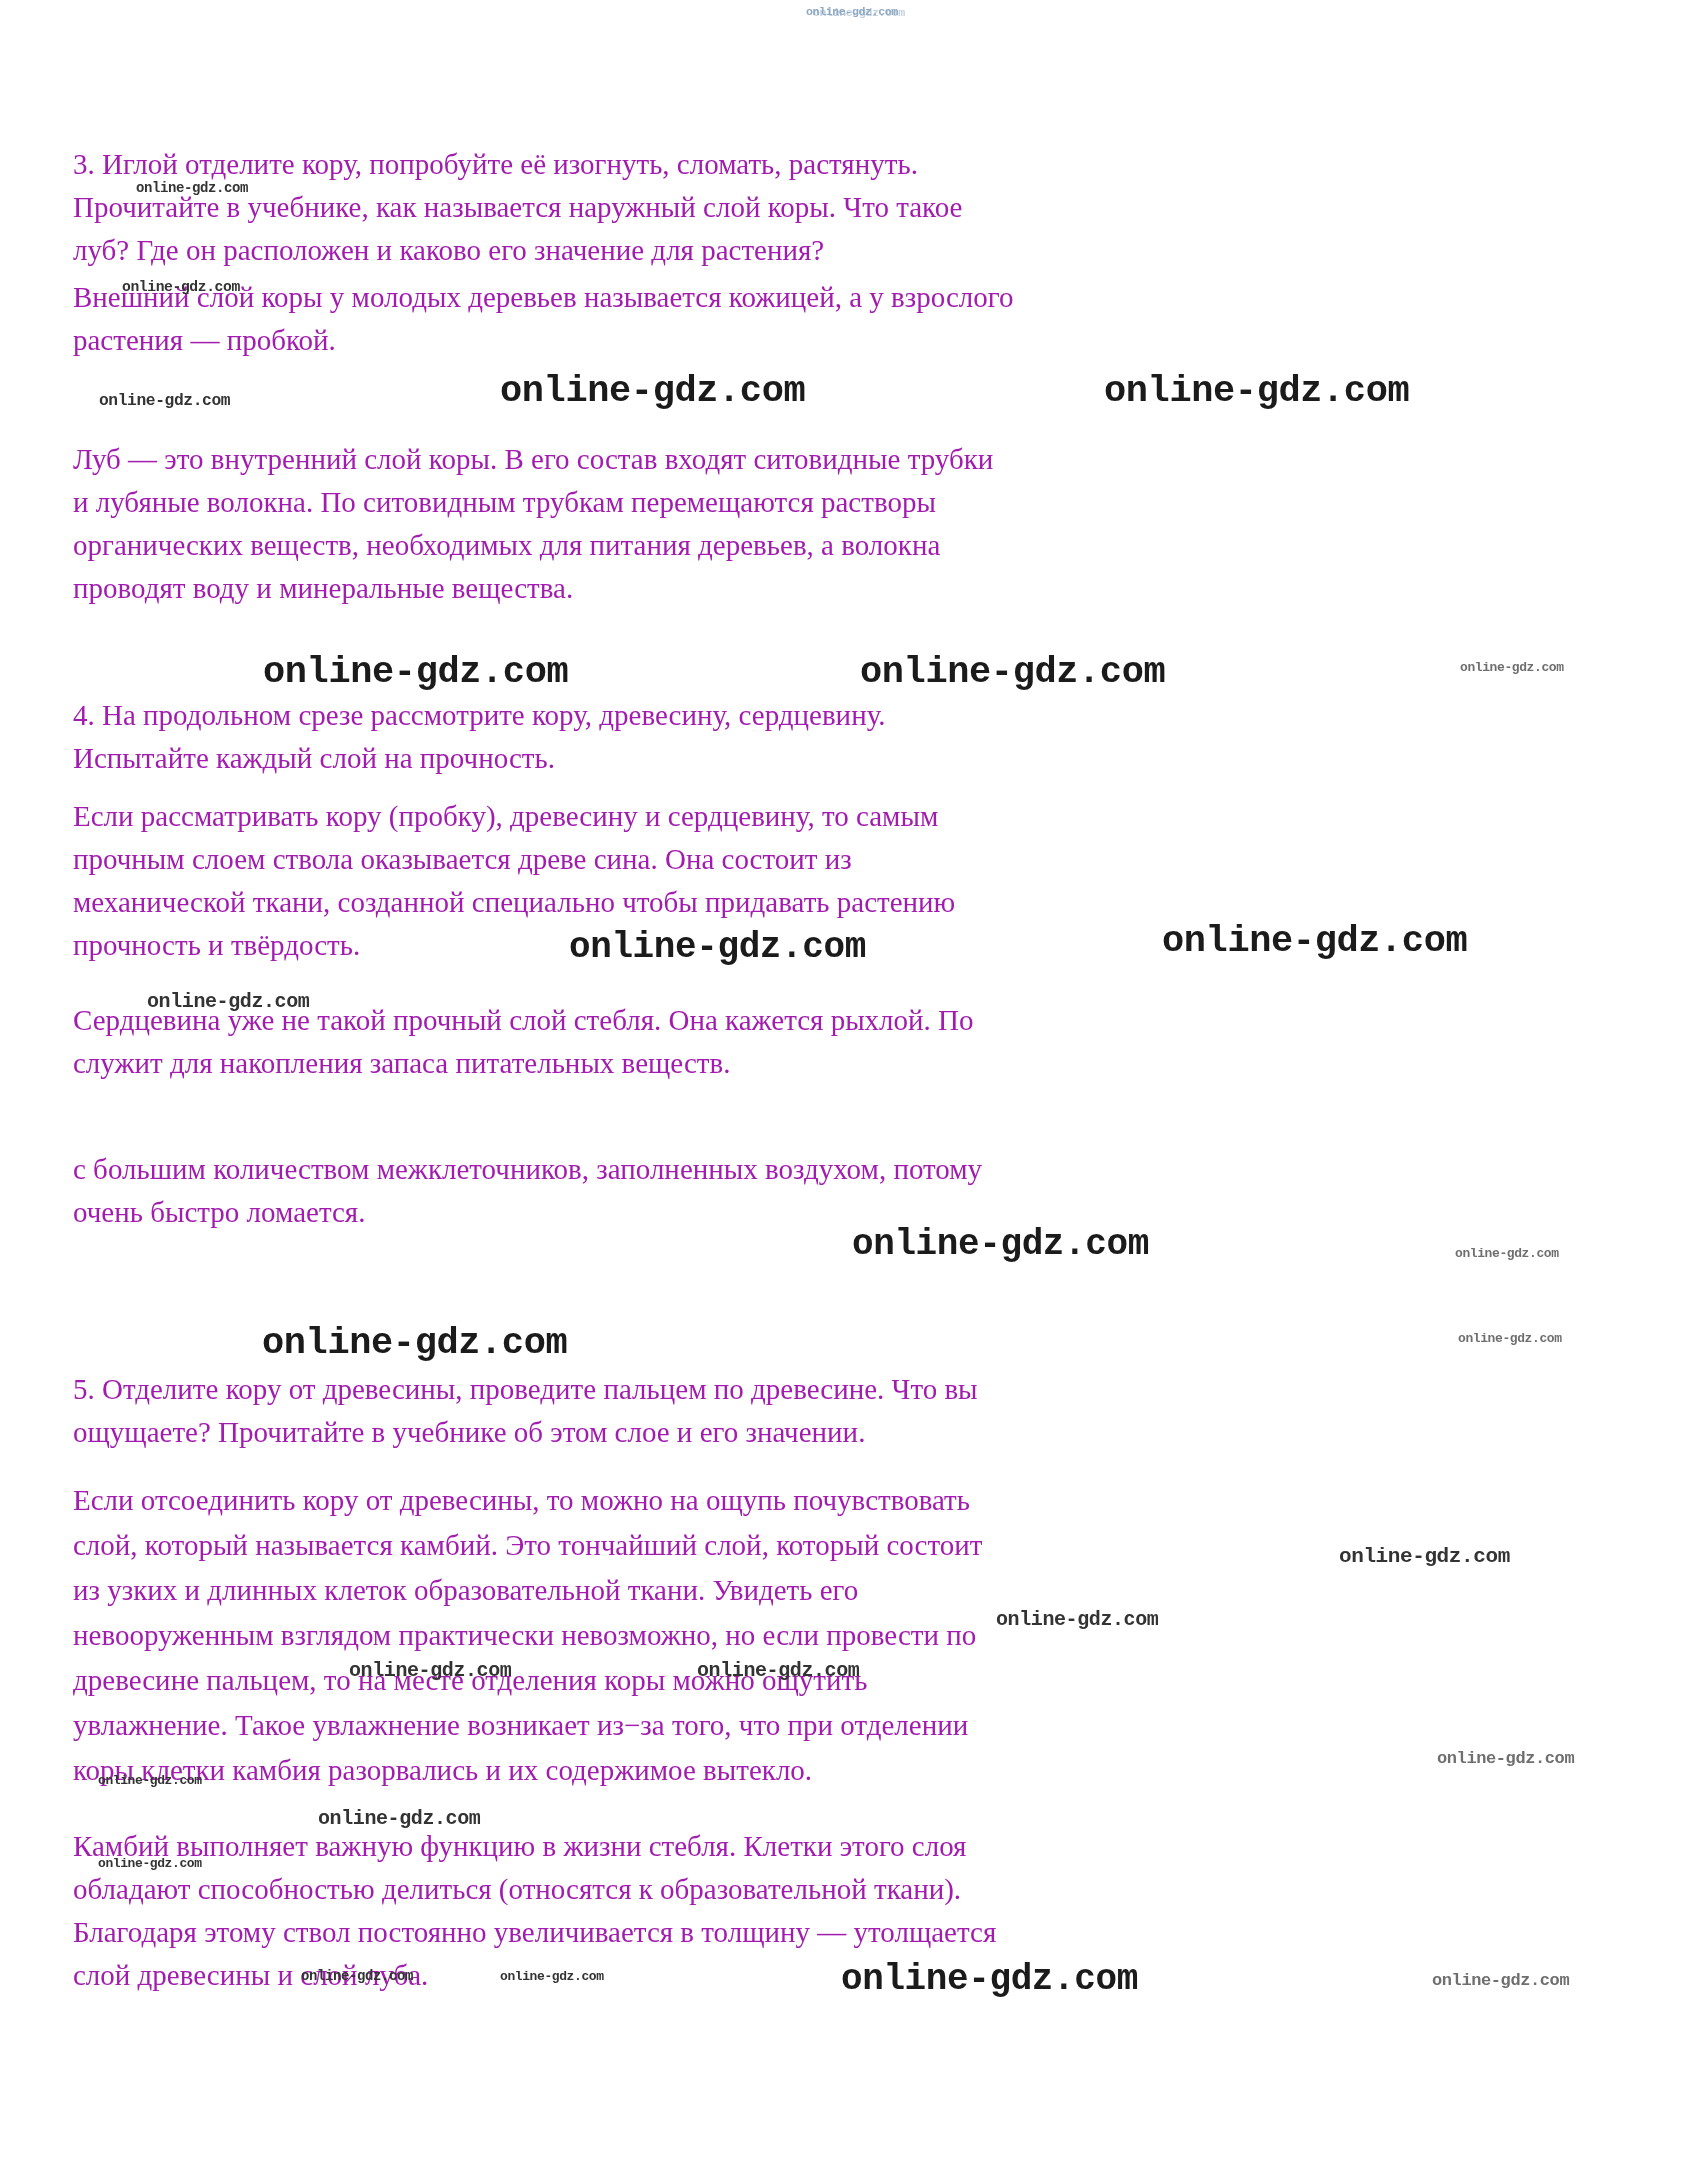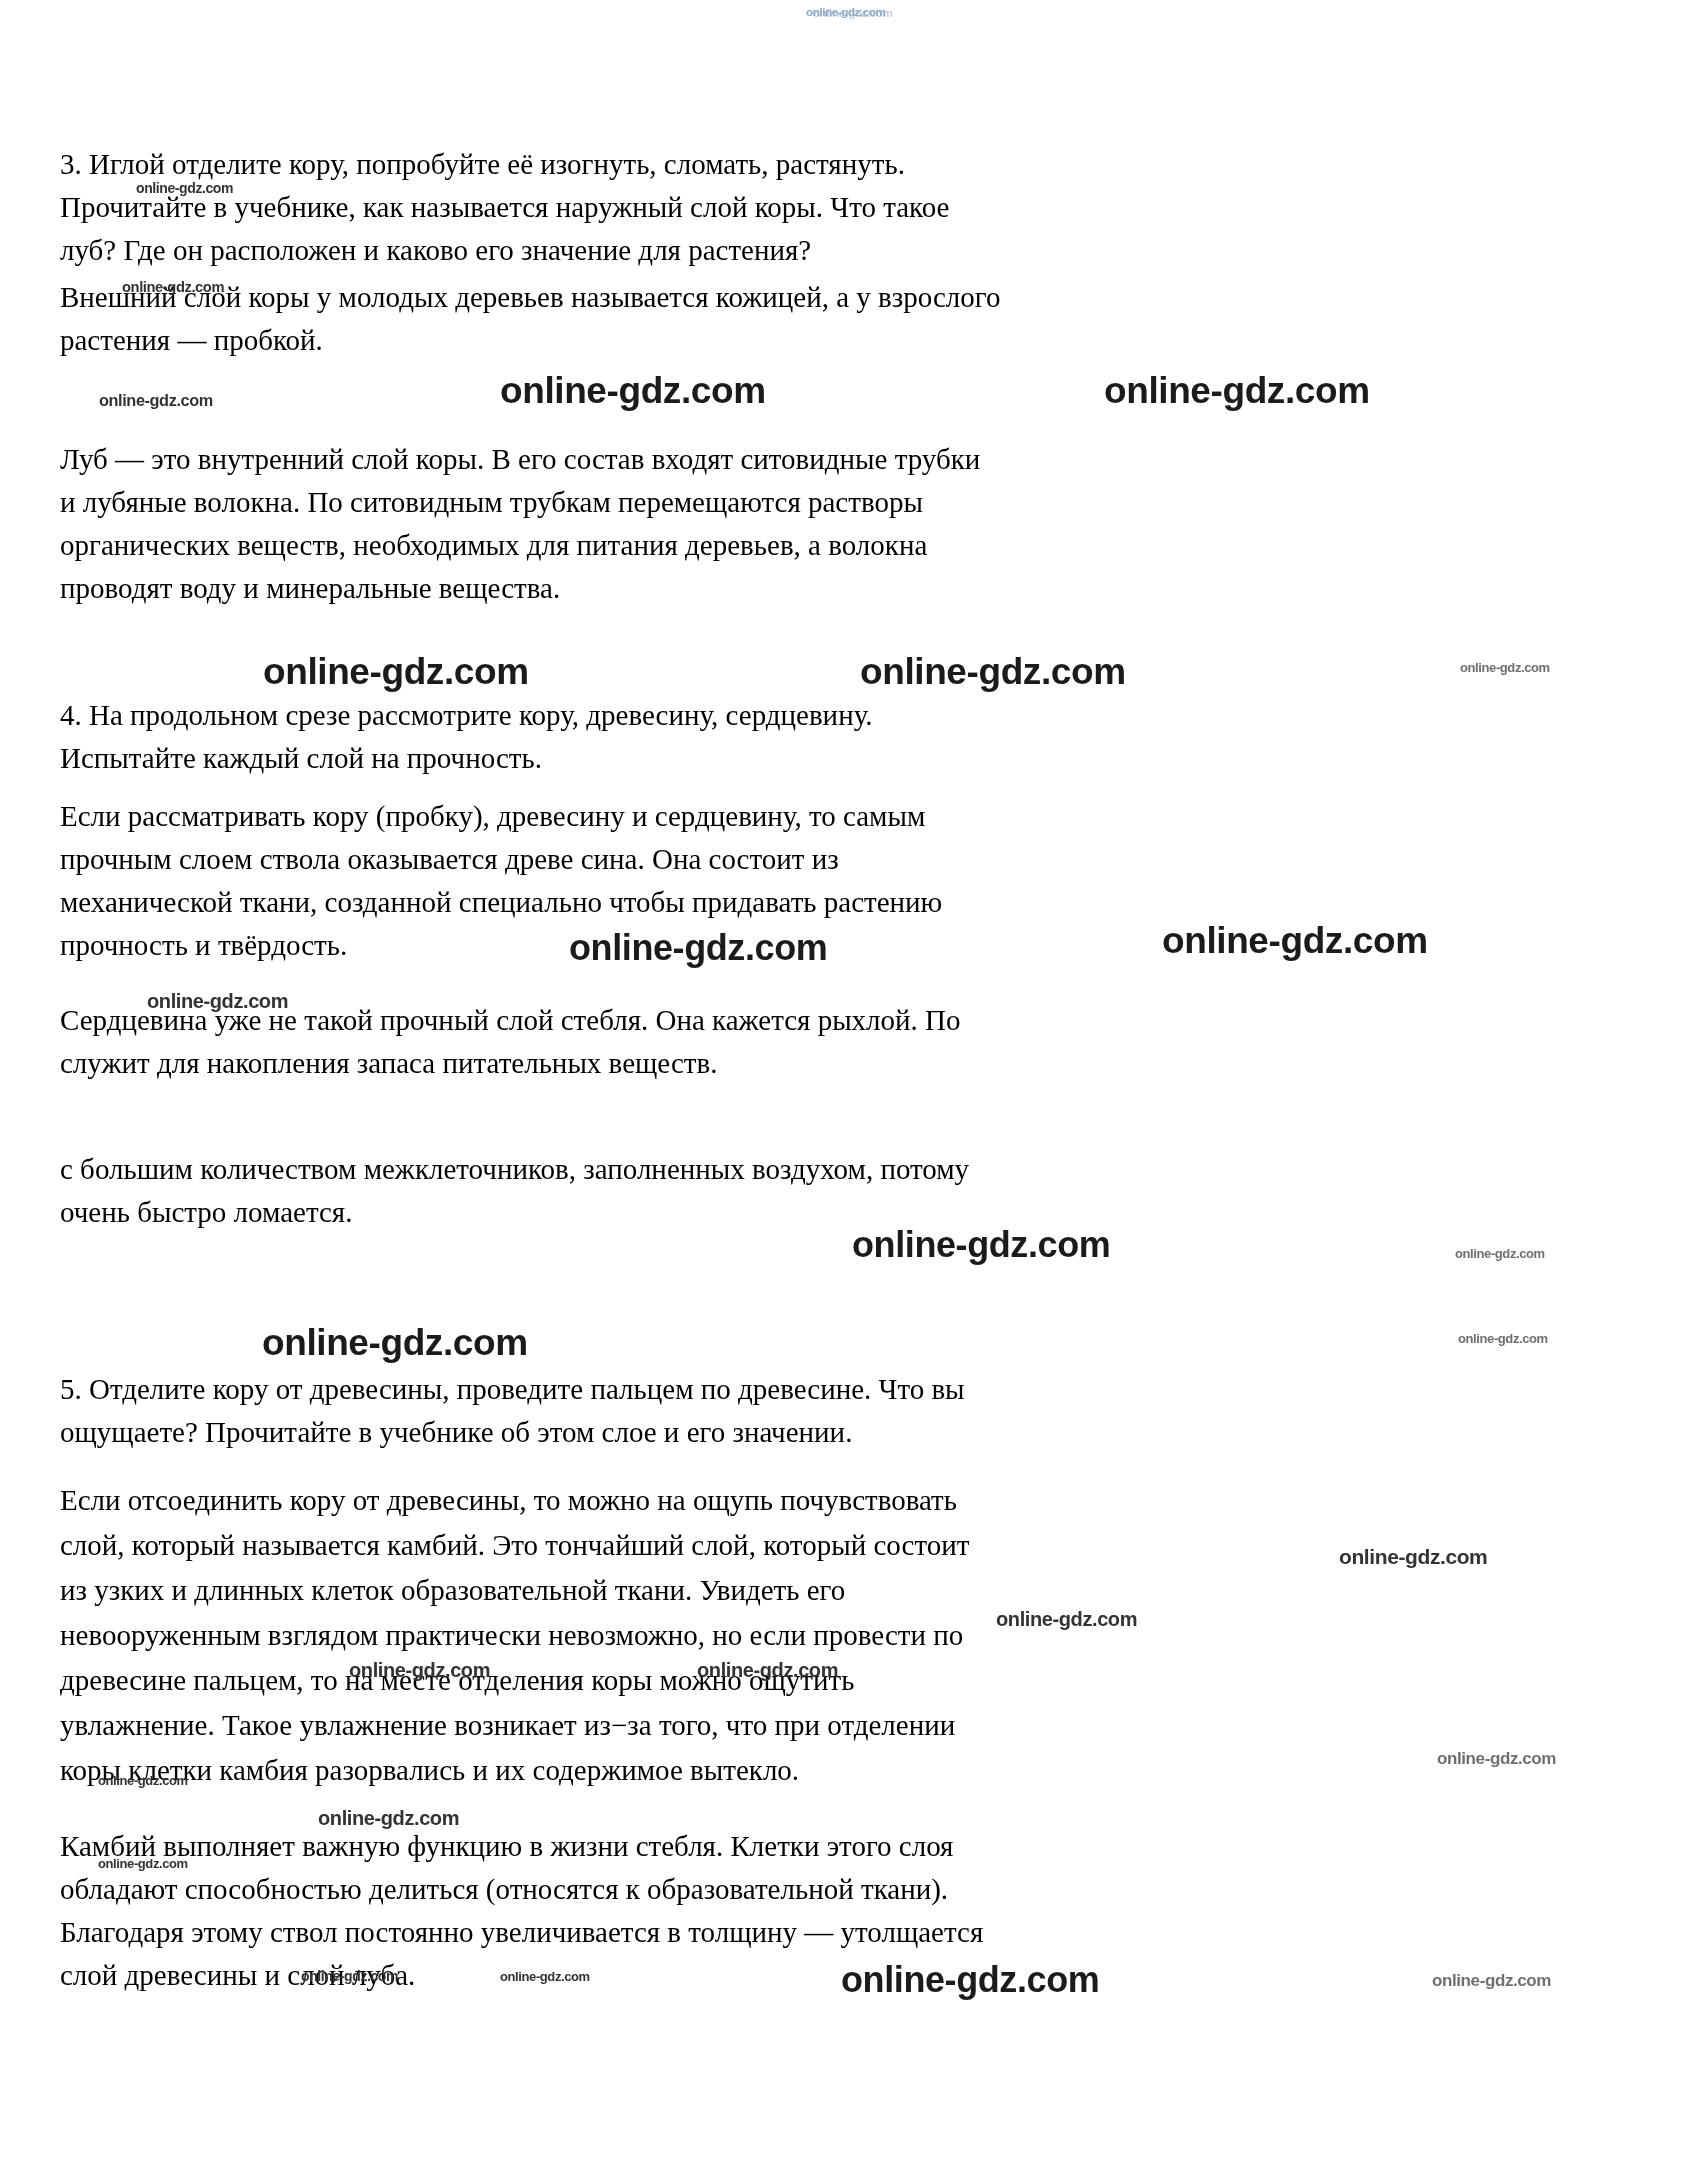--- a/index.html
+++ b/index.html
@@ -8,31 +8,31 @@
     width:1704px;
     height:2161px;
     background:#ffffff;
     font-family:"Liberation Serif","DejaVu Serif",serif;
     color:#000;
     overflow:hidden;
     margin:0 auto;
   }
   .para{
     position:absolute;
-    left:60px;
+    left:73px;
     width:906px;
     font-size:29px;
     line-height:43px;
-    color:#000000;
+    color:#a21caf;
   }
   .para .line{white-space:nowrap;}
   .para.lh58{line-height:45px;margin-top:17px;}
   .wm{
     position:absolute;
-    font-family:Liberation Sans, sans-serif;
+    font-family:Liberation Mono, monospace;
     font-weight:bold;
     white-space:nowrap;
     letter-spacing:-0.4px;
     z-index:5;
   }
   .wm.black{color:#1b1b1b;}
   .wm.dark{color:#333333;}
   .wm.gray{color:#6f6f6f;}
   .wm.blue{color:#8fa9c4;text-shadow:7px 0.8px 0 rgba(143,169,196,0.55);}
 </style>

